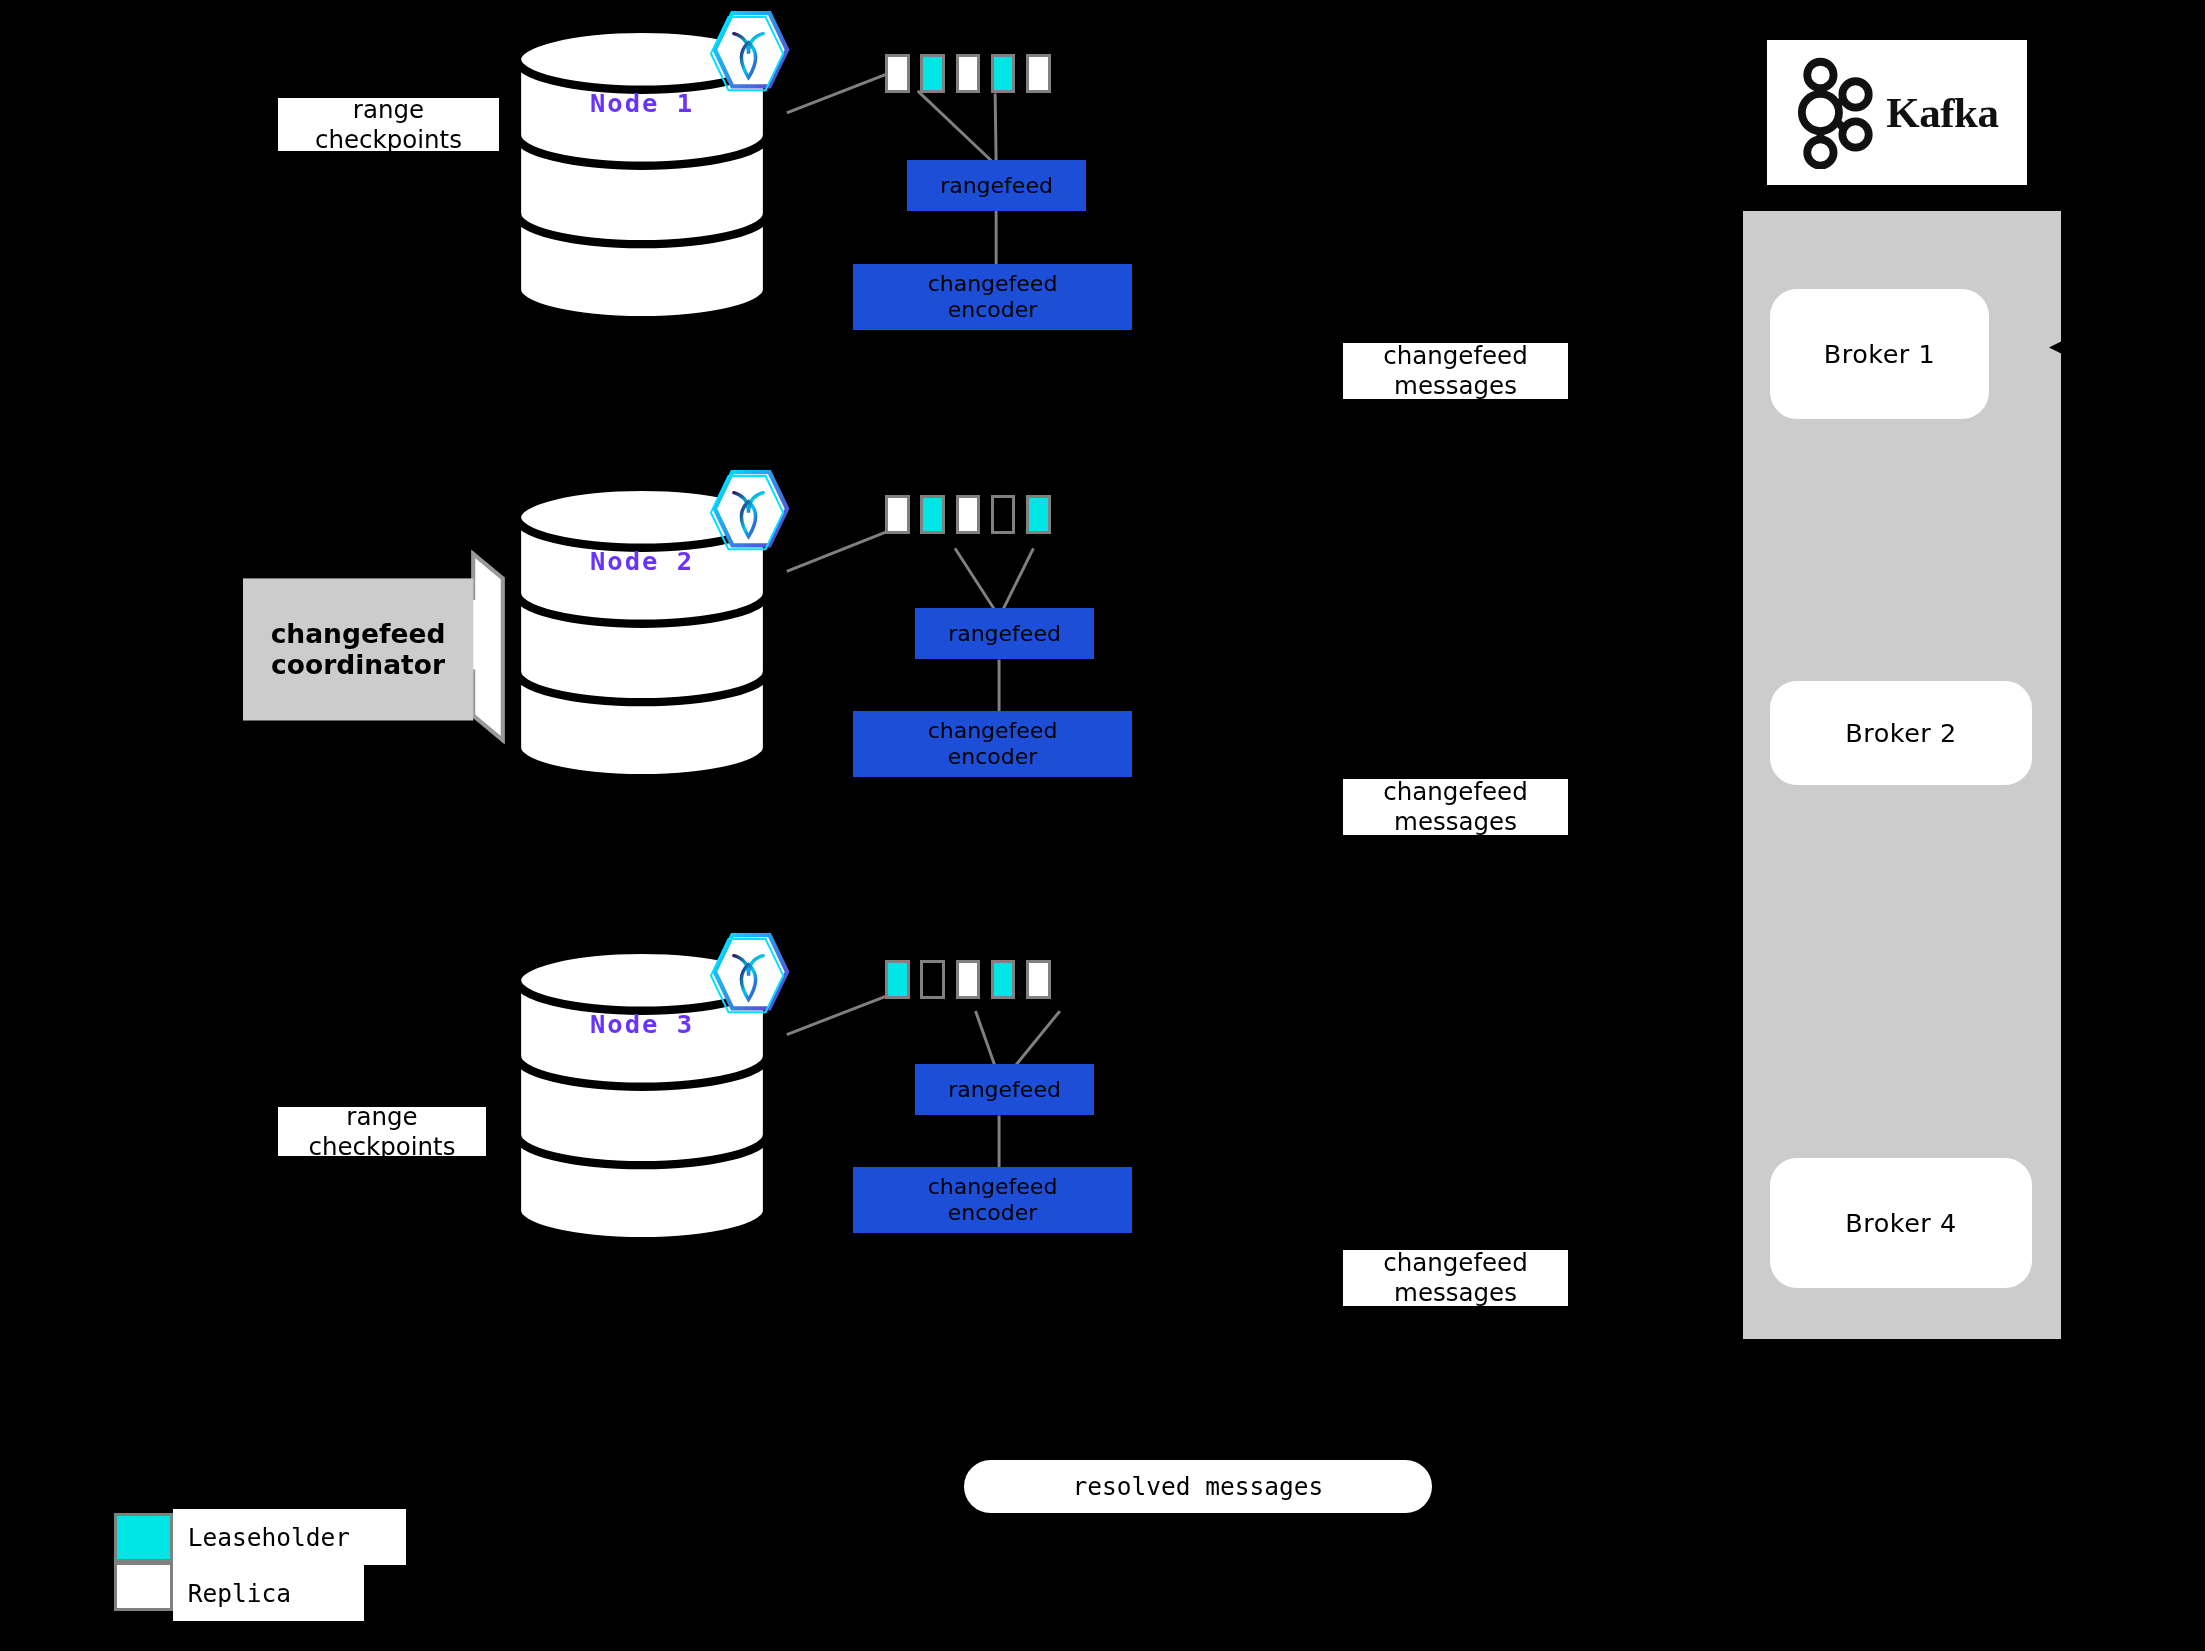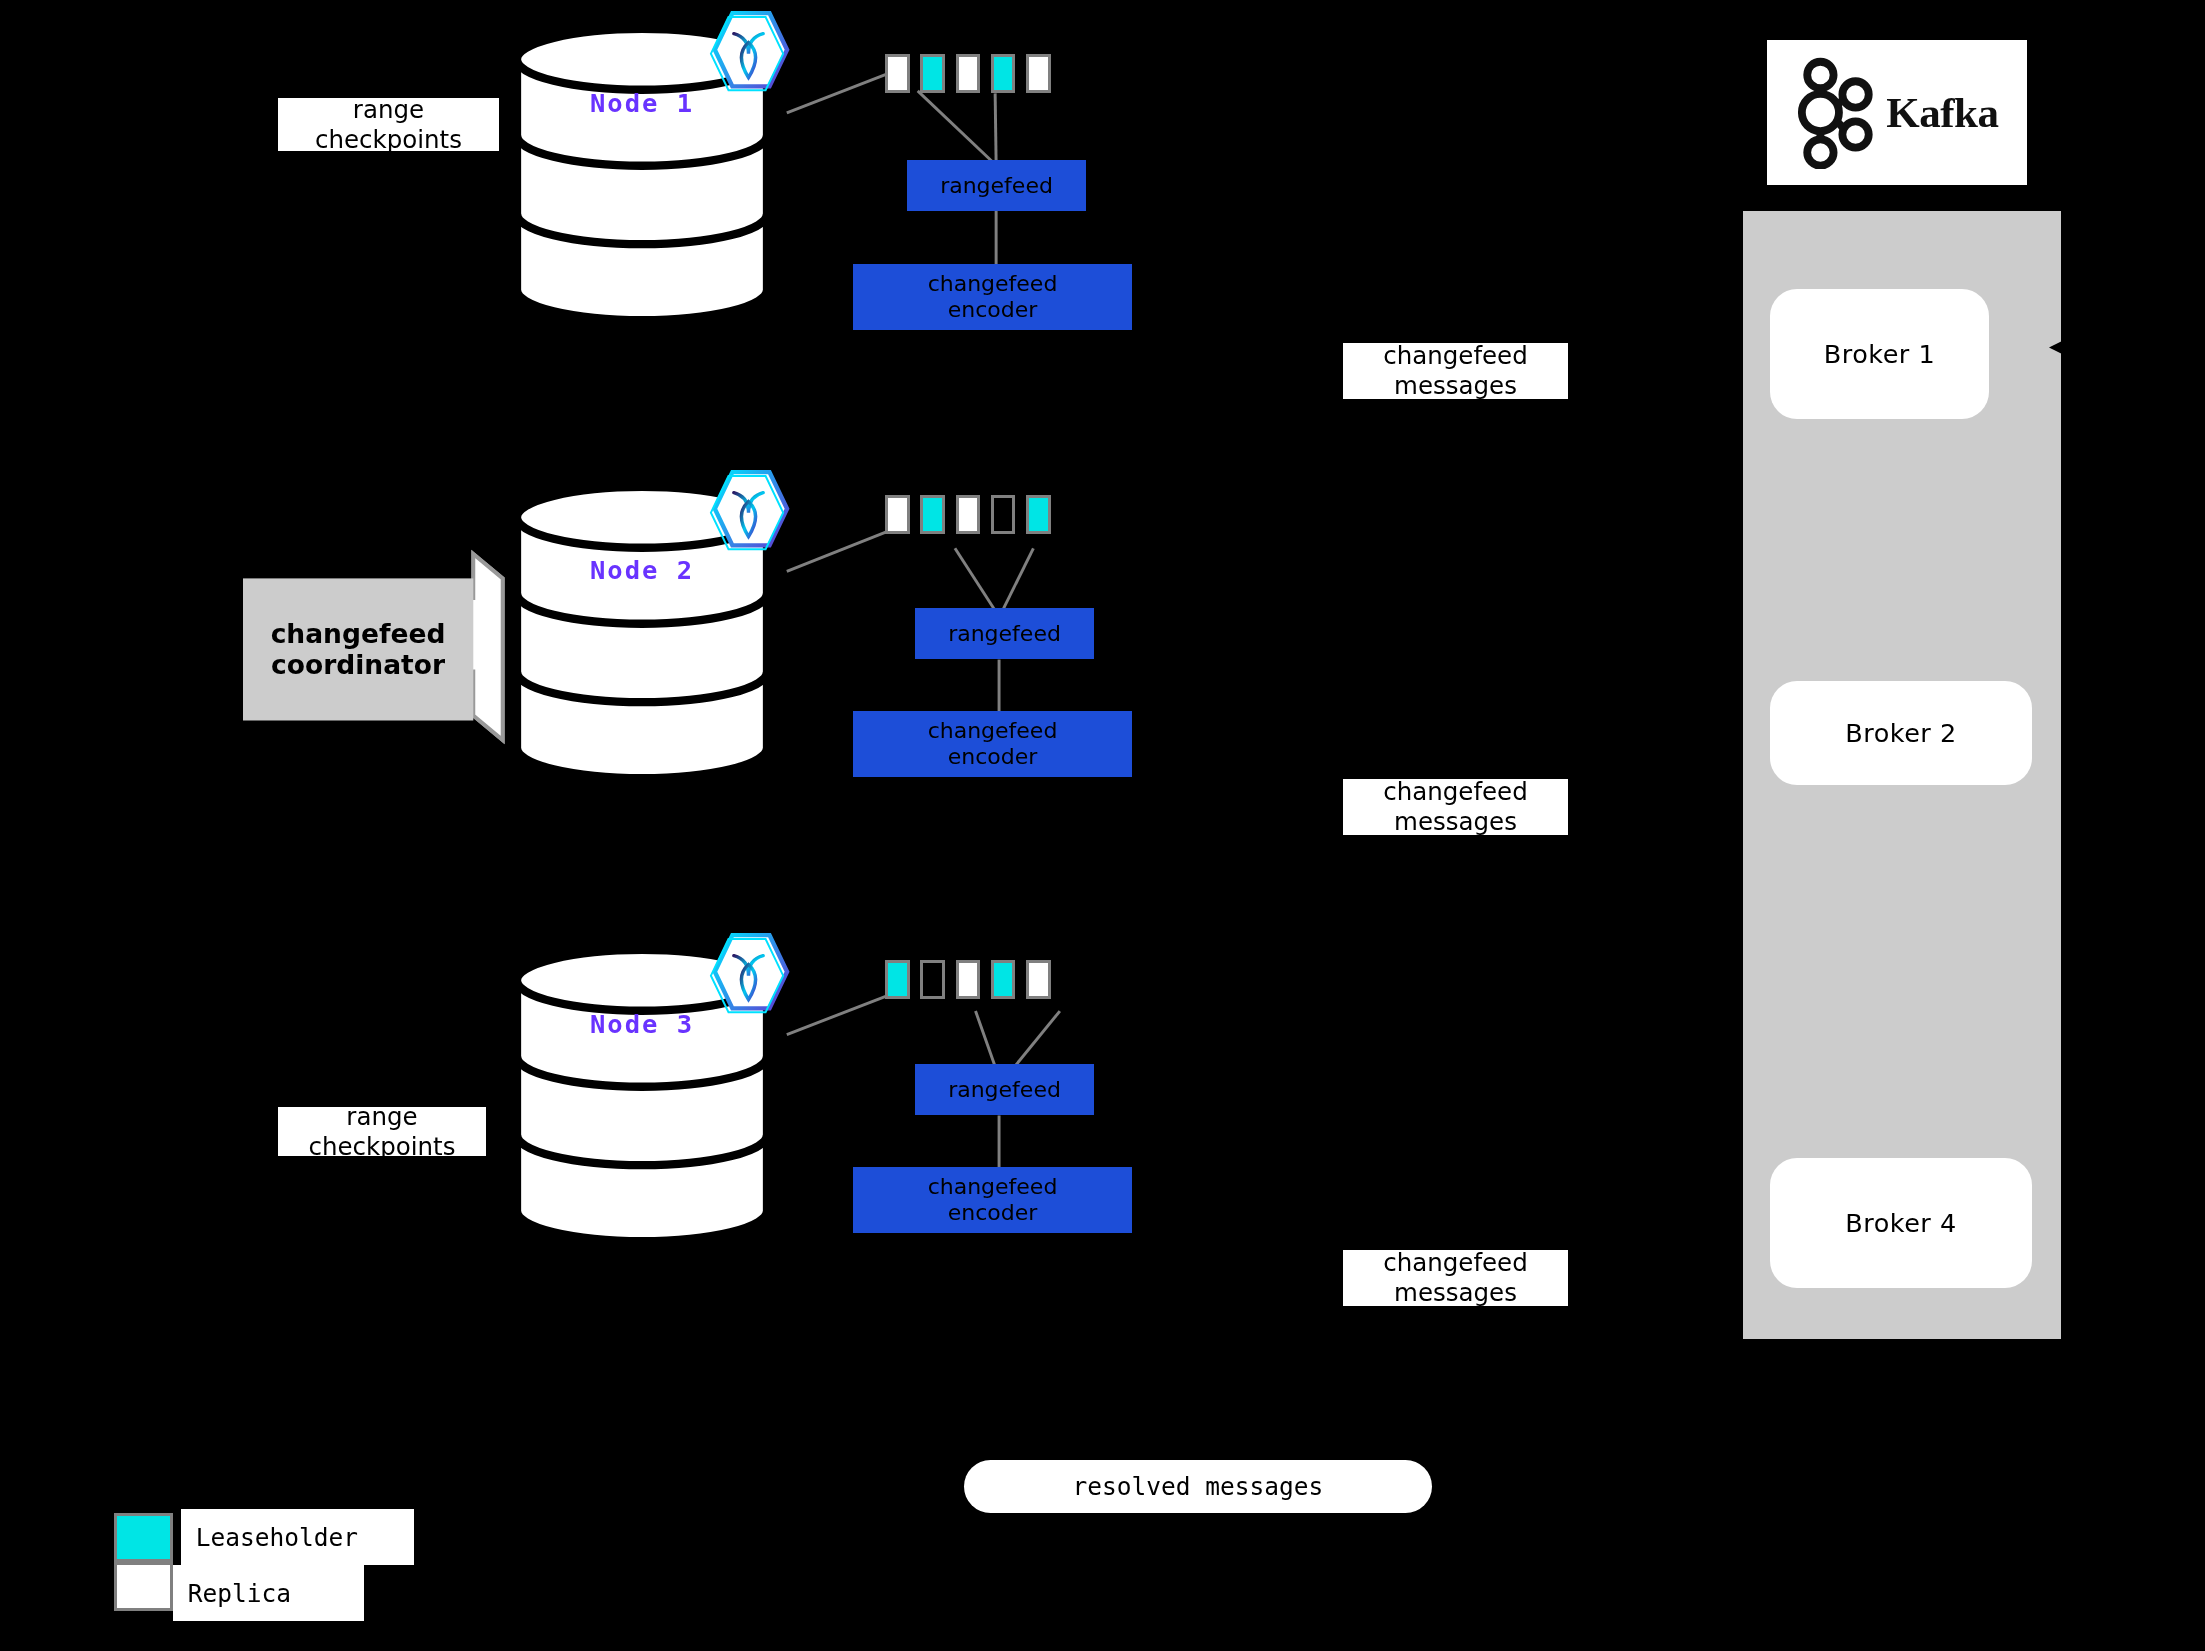--- a/index.html
+++ b/index.html
@@ -234,21 +234,21 @@
     <svg class="node-svg" width="260" height="304" viewBox="0 0 530 620">
       <g fill="#FFFFFF" stroke="#000000" stroke-width="17">
         <path d="M10 70 L10 540 A255 62 0 0 0 520 540 L520 70 Z"></path>
         <ellipse cx="265" cy="70" rx="255" ry="62"></ellipse>
       </g>
       <g fill="none" stroke="#000000" stroke-width="17">
         <path d="M10 225 A255 62 0 0 0 520 225"></path>
         <path d="M10 385 A255 62 0 0 0 520 385"></path>
       </g>
     </svg>
-    <div class="node-label" style="top:63px;margin-top:9px;">Node 2</div>
+    <div class="node-label" style="top:63px;">Node 2</div>
   </div>
   <div class="crdb-hex" style="left:707px; top:466px; width:83px; height:86px;">
     <svg width="83" height="86" viewBox="0 0 170 175">
       <defs>
         <linearGradient id="hexgrad2" x1="0" y1="0.1" x2="1" y2="0.9">
           <stop offset="0%" stop-color="#00E1FF"></stop>
             <stop offset="100%" stop-color="#5D3FD3"></stop>
         </linearGradient>
         <linearGradient id="roachgrad2" x1="0" y1="0" x2="1" y2="1">
           <stop offset="0%" stop-color="#2B1B66"></stop>
@@ -363,18 +363,18 @@
     <polygon points="50,5 50,55 0,30" fill="#000000"></polygon>
   </svg>
 
   <div class="broker" style="left:1770px; top:289px; width:219px; height:130px;">Broker 1</div>
   <div class="broker" style="left:1770px; top:681px; width:262px; height:104px;">Broker 2</div>
   <div class="broker" style="left:1770px; top:1158px; width:262px; height:130px;">Broker 4</div>
 
   <div class="pill" style="left:964px; top:1460px; width:468px; height:53px;">resolved messages</div>
 
   <div class="legend-swatch" style="left:114px; top:1513px; background:#00E5E5;"></div>
-  <div class="legend-text" style="left:181px; top:1509px; width:233px; height:56px;">Leaseholder</div>
+  <div class="legend-text" style="left:173px; top:1509px; width:233px; height:56px;">Leaseholder</div>
   <div class="legend-swatch" style="left:114px; top:1562px; background:#FFFFFF;"></div>
   <div class="legend-text" style="left:173px; top:1565px; width:191px; height:56px;">Replica</div>
 
 </div>
 
 
 </body></html>

